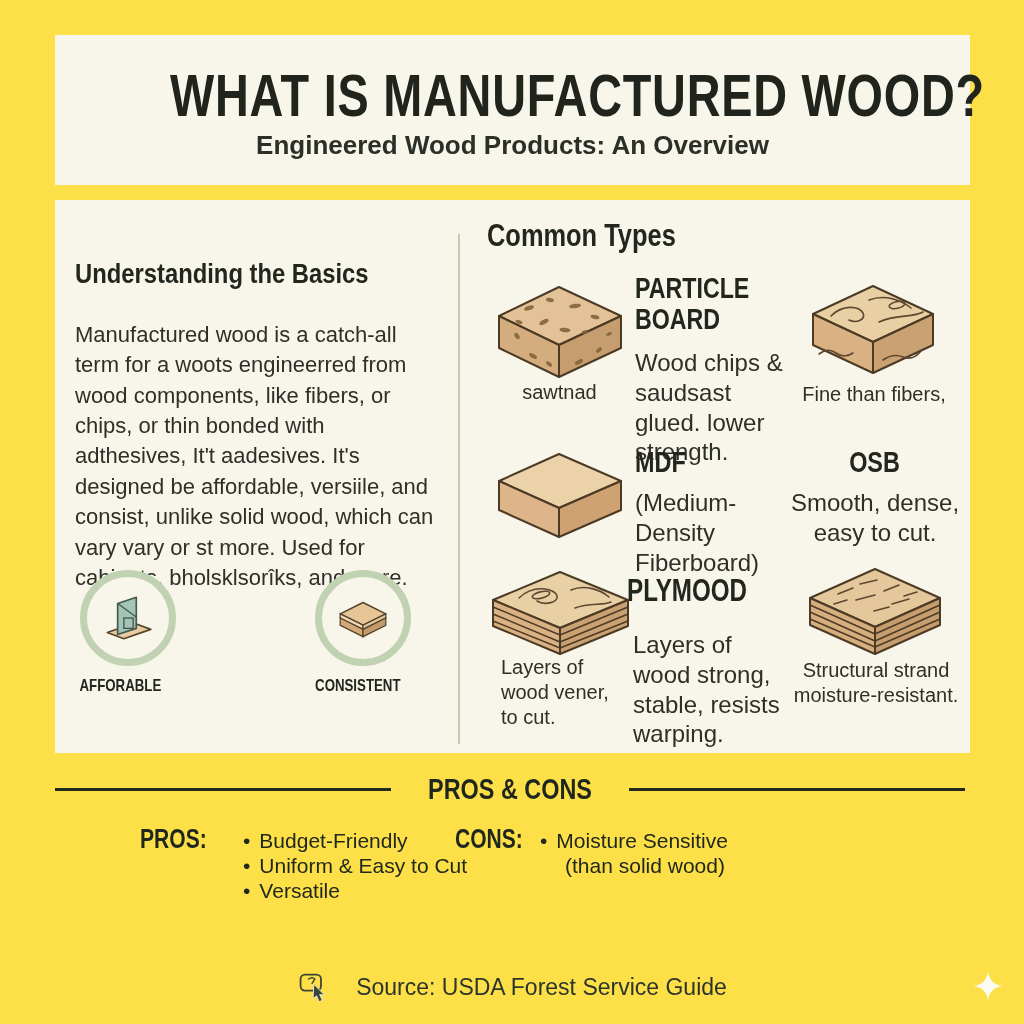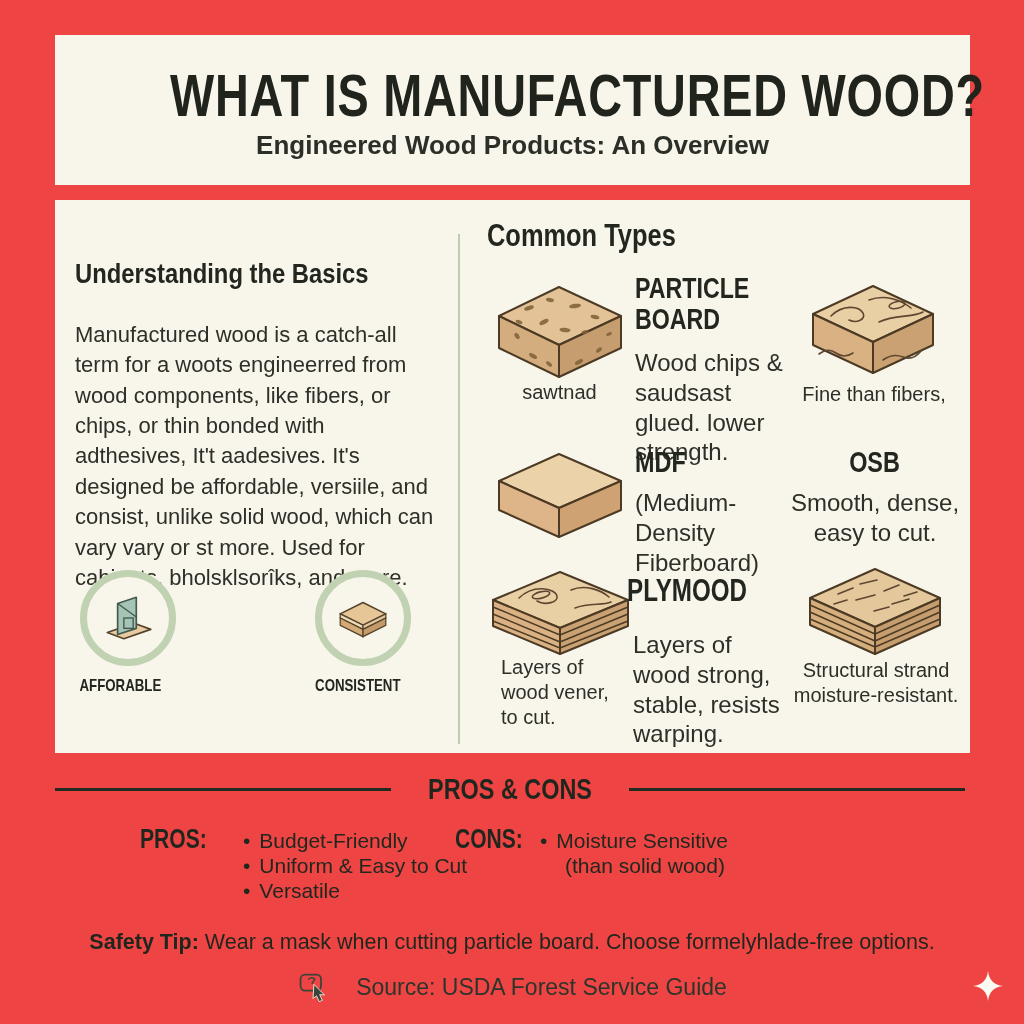--- a/index.html
+++ b/index.html
@@ -1,17 +1,17 @@
 <!DOCTYPE html>
 <html><head>
 <meta charset="utf-8">
 <style>
   html,body{margin:0;padding:0;}
   body{width:1024px;height:1024px;font-family:"Liberation Sans",sans-serif;}
-  .page{position:relative;width:1024px;height:1024px;background:#ef4444;overflow:hidden;}
+  .page{position:relative;width:1024px;height:1024px;background:#fde047;overflow:hidden;}
   .panel{position:absolute;background:#f8f6eb;}
   .abs{position:absolute;}
   .cnd{display:inline-block;transform:scaleX(.78);transform-origin:0 50%;white-space:nowrap;}
   .cnd-c{display:inline-block;transform:scaleX(.78);transform-origin:50% 50%;white-space:nowrap;}
   .cnd-blk{display:inline-block;transform:scaleX(.8);transform-origin:0 0;}
   .title-wrap{width:100%;text-align:center;}
   .page-title{font-size:60px;font-weight:800;color:#20241d;letter-spacing:1px;}
   .page-subtitle{font-size:26px;font-weight:600;color:#2b2f27;margin-top:6px;}
   .sec-head{font-size:28px;font-weight:800;color:#22261f;}
   .basics-par{font-size:22px;line-height:1.38;color:#2e2f29;}
@@ -241,23 +241,20 @@
     <div class="pc-line">
         <span>•</span>
         <span>Moisture Sensitive</span>
       </div>
     <div class="pc-line">
         <span class="ind"></span>
         <span>(than solid wood)</span>
       </div>
   </div>
 
-  <div class="abs tip" style="top:930px;">
-    <b>Safety Tip:</b><span> Wear a mask when cutting particle board. Choose formelyhlade-free options.</span>
-  </div>
 
   <div class="abs src-row" style="top:970px;gap:27px;">
     <span>
       <svg width="32" height="34" viewBox="0 0 36 38">
         <rect x="4" y="5" width="23" height="18" rx="5" fill="none" stroke="#3a4438" stroke-width="2"></rect>
         <path d="M13,10 q4,-3 7,0 l-3,5" fill="none" stroke="#3a4438" stroke-width="1.6" stroke-linecap="round"></path>
         <path d="M19,16 L31,28 L25.5,27.5 L28.5,34 L25,35.5 L22,29 L18,32 Z" fill="#3a4438" stroke="#f0efe2" stroke-width="1"></path>
       </svg>
     </span>
     <span>Source: USDA Forest Service Guide</span>

